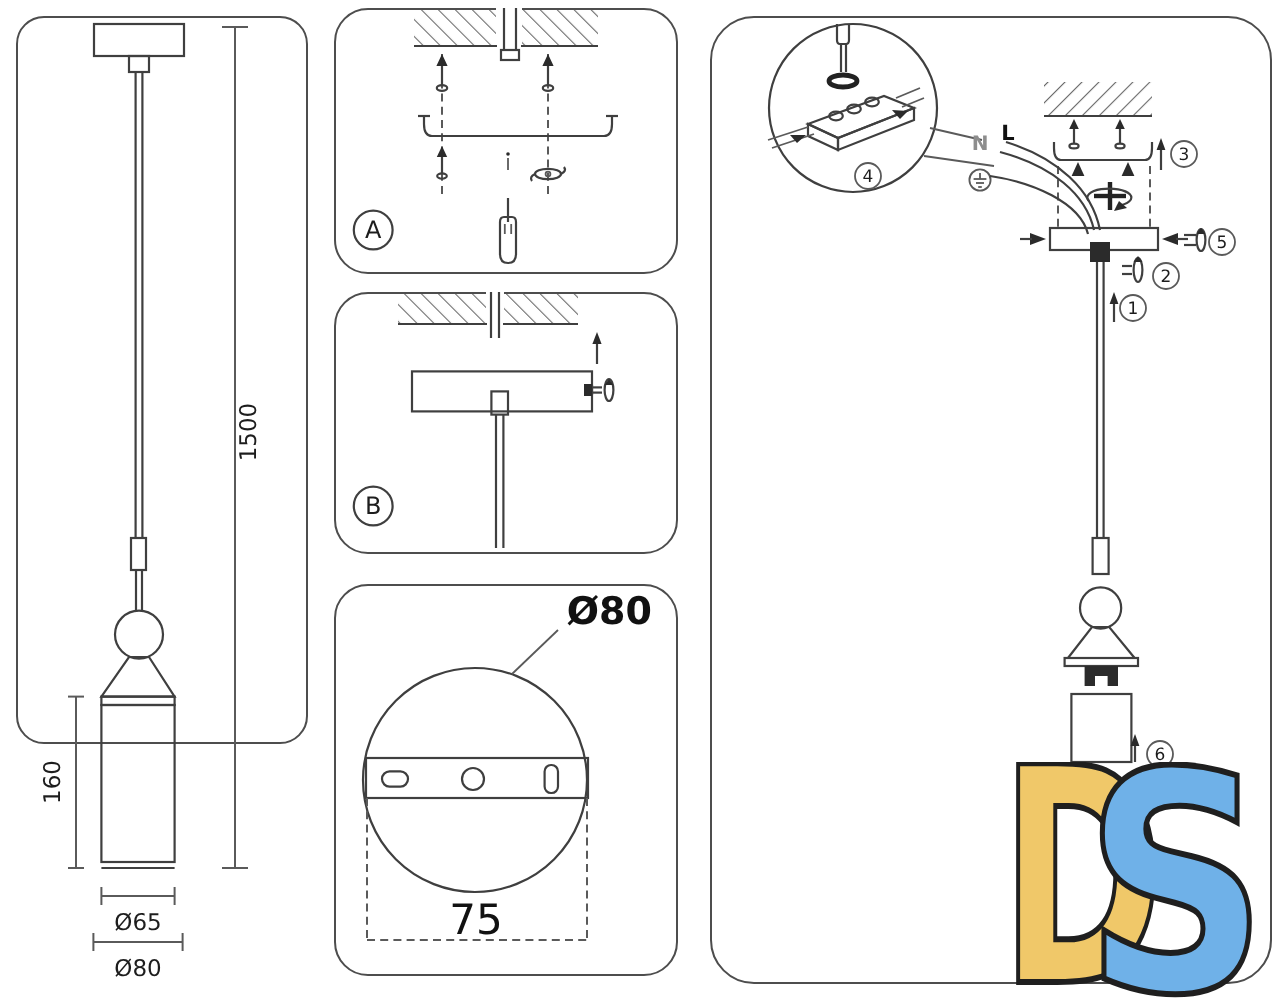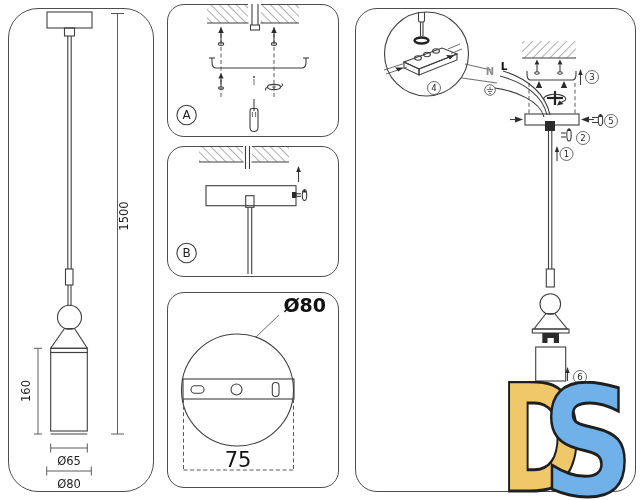--- a/index.html
+++ b/index.html
@@ -4,21 +4,21 @@
 <style>
   html,body{margin:0;padding:0;background:#fff;}
   .page{
     position:relative;width:643px;height:500px;background:#ffffff;overflow:hidden;
     font-family:"DejaVu Sans","Liberation Sans",sans-serif;
   }
   .panel{
     position:absolute;background:#fff;border:1.6px solid #4d4d4d;box-sizing:border-box;
   }
   .panel svg{position:absolute;left:-1.6px;top:-1.6px;}
-  #panel-left  {left:8px;  top:8px;  width:146px;height:484px;border-radius:30px;}
+  #panel-left  {left:8px;  top:8px;  width:146px;height:364px;border-radius:14px;}
   #panel-a     {left:167px;top:4px;  width:172px;height:133px;border-radius:17px;}
   #panel-b     {left:167px;top:146px;width:172px;height:131px;border-radius:17px;}
   #panel-c     {left:167px;top:292px;width:172px;height:196px;border-radius:17px;}
   #panel-right {left:355px;top:8px;  width:281px;height:484px;border-radius:22px;}
   #brand-logo{position:absolute;left:498px;top:381px;width:142px;height:119px;z-index:6;}
   text{font-family:"DejaVu Sans","Liberation Sans",sans-serif;}
   .ln{stroke:#3f3f3f;stroke-width:1.1;fill:none;}
   .lnthin{stroke:#5a5a5a;stroke-width:0.9;fill:none;}
   .dash{stroke:#5a5a5a;stroke-width:1;fill:none;stroke-dasharray:4 2.6;}
   .dim{stroke:#5a5a5a;stroke-width:1;fill:none;}

